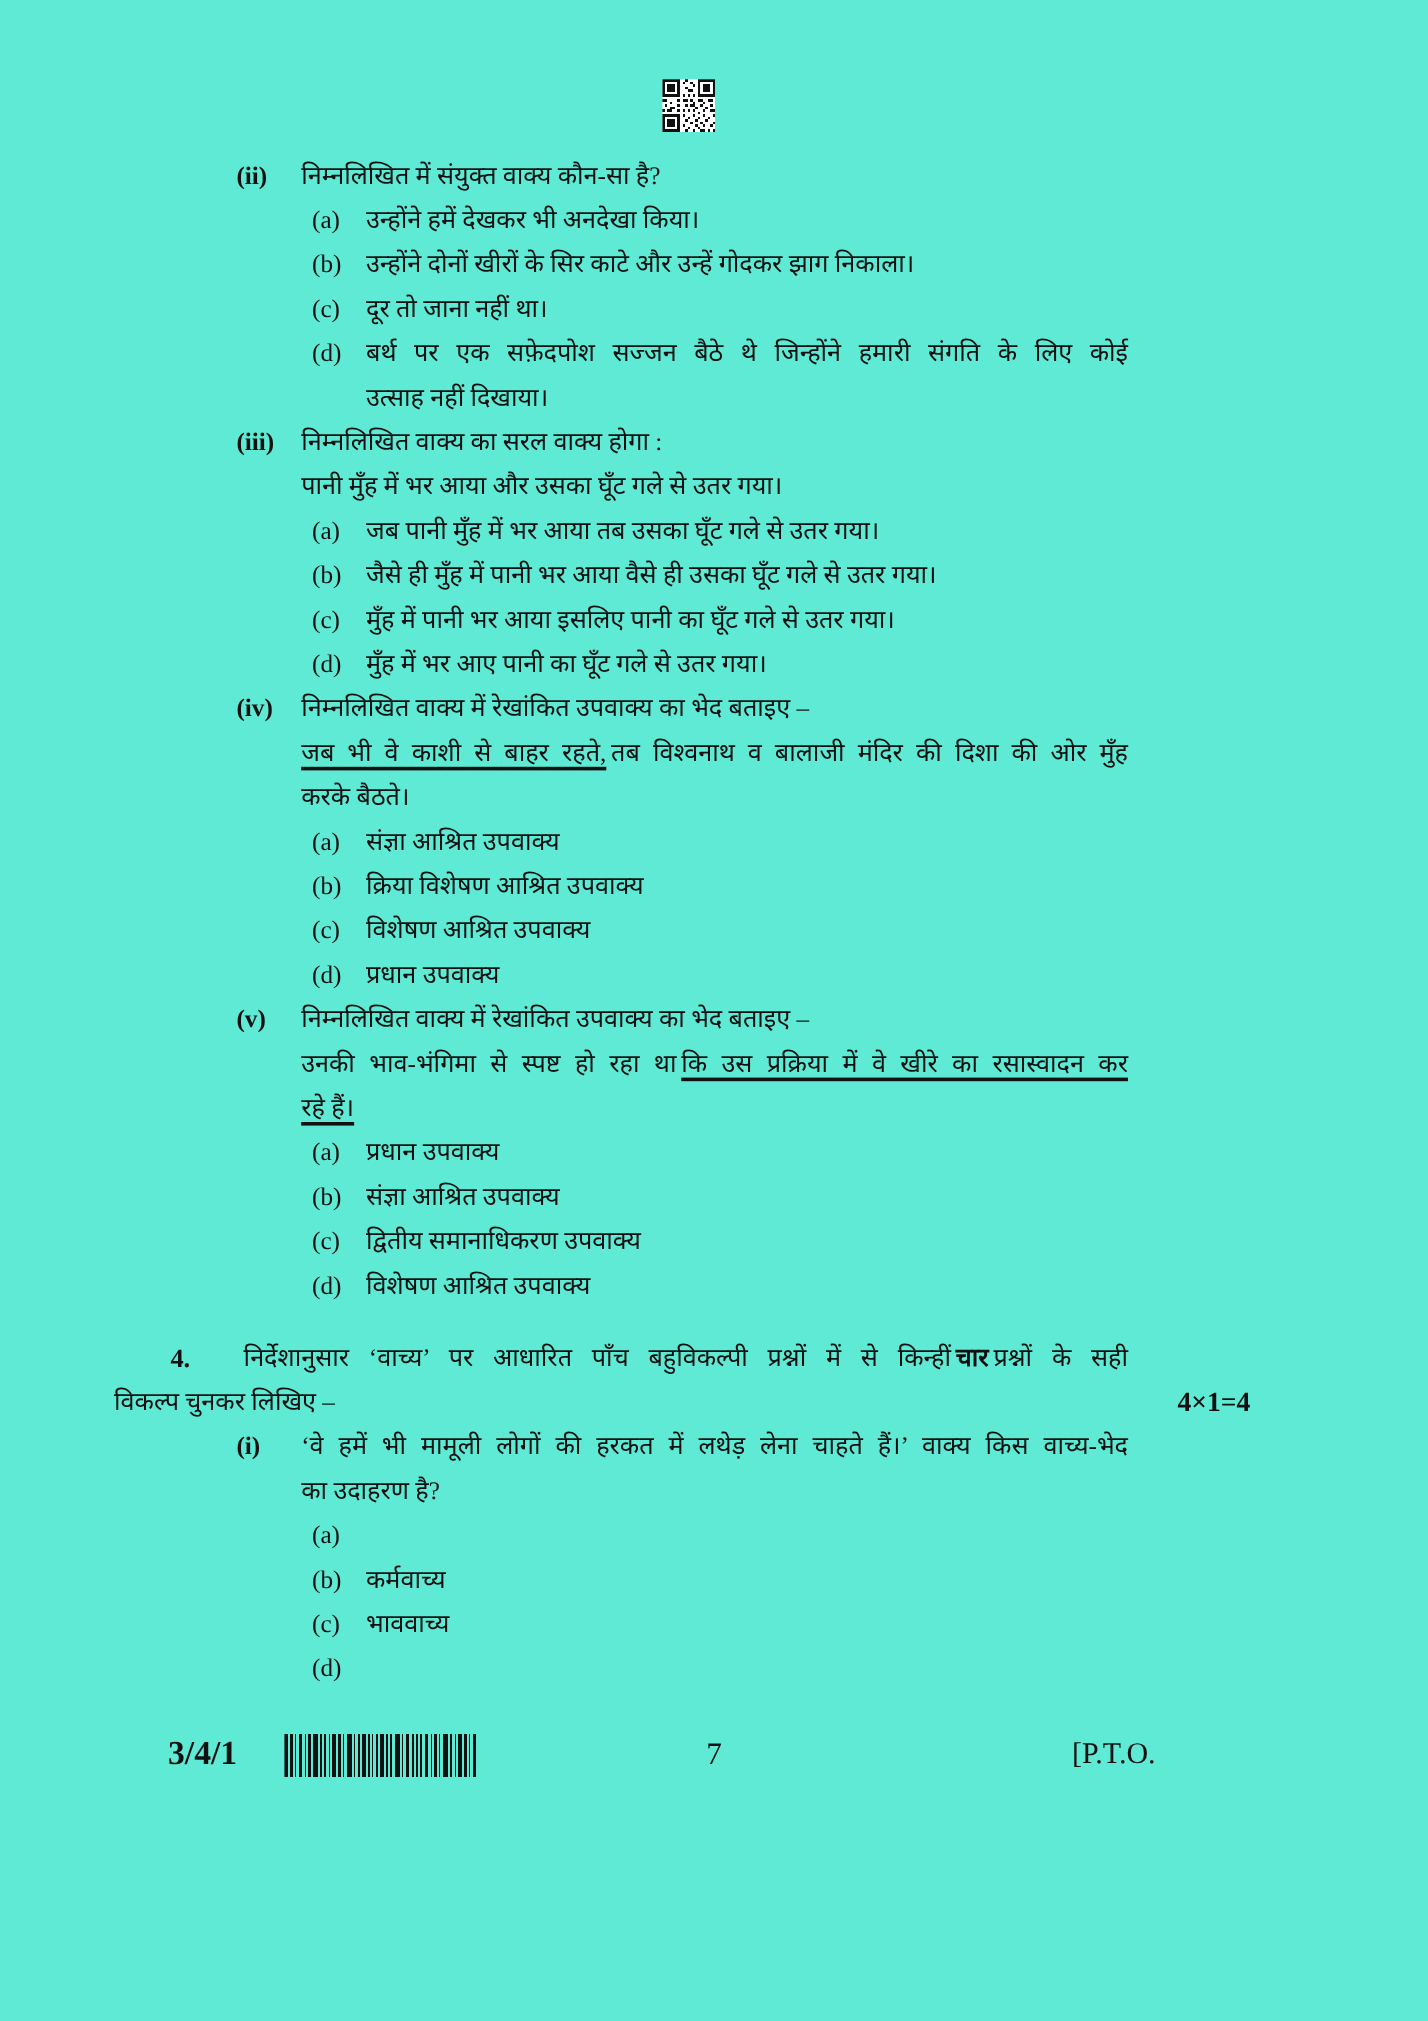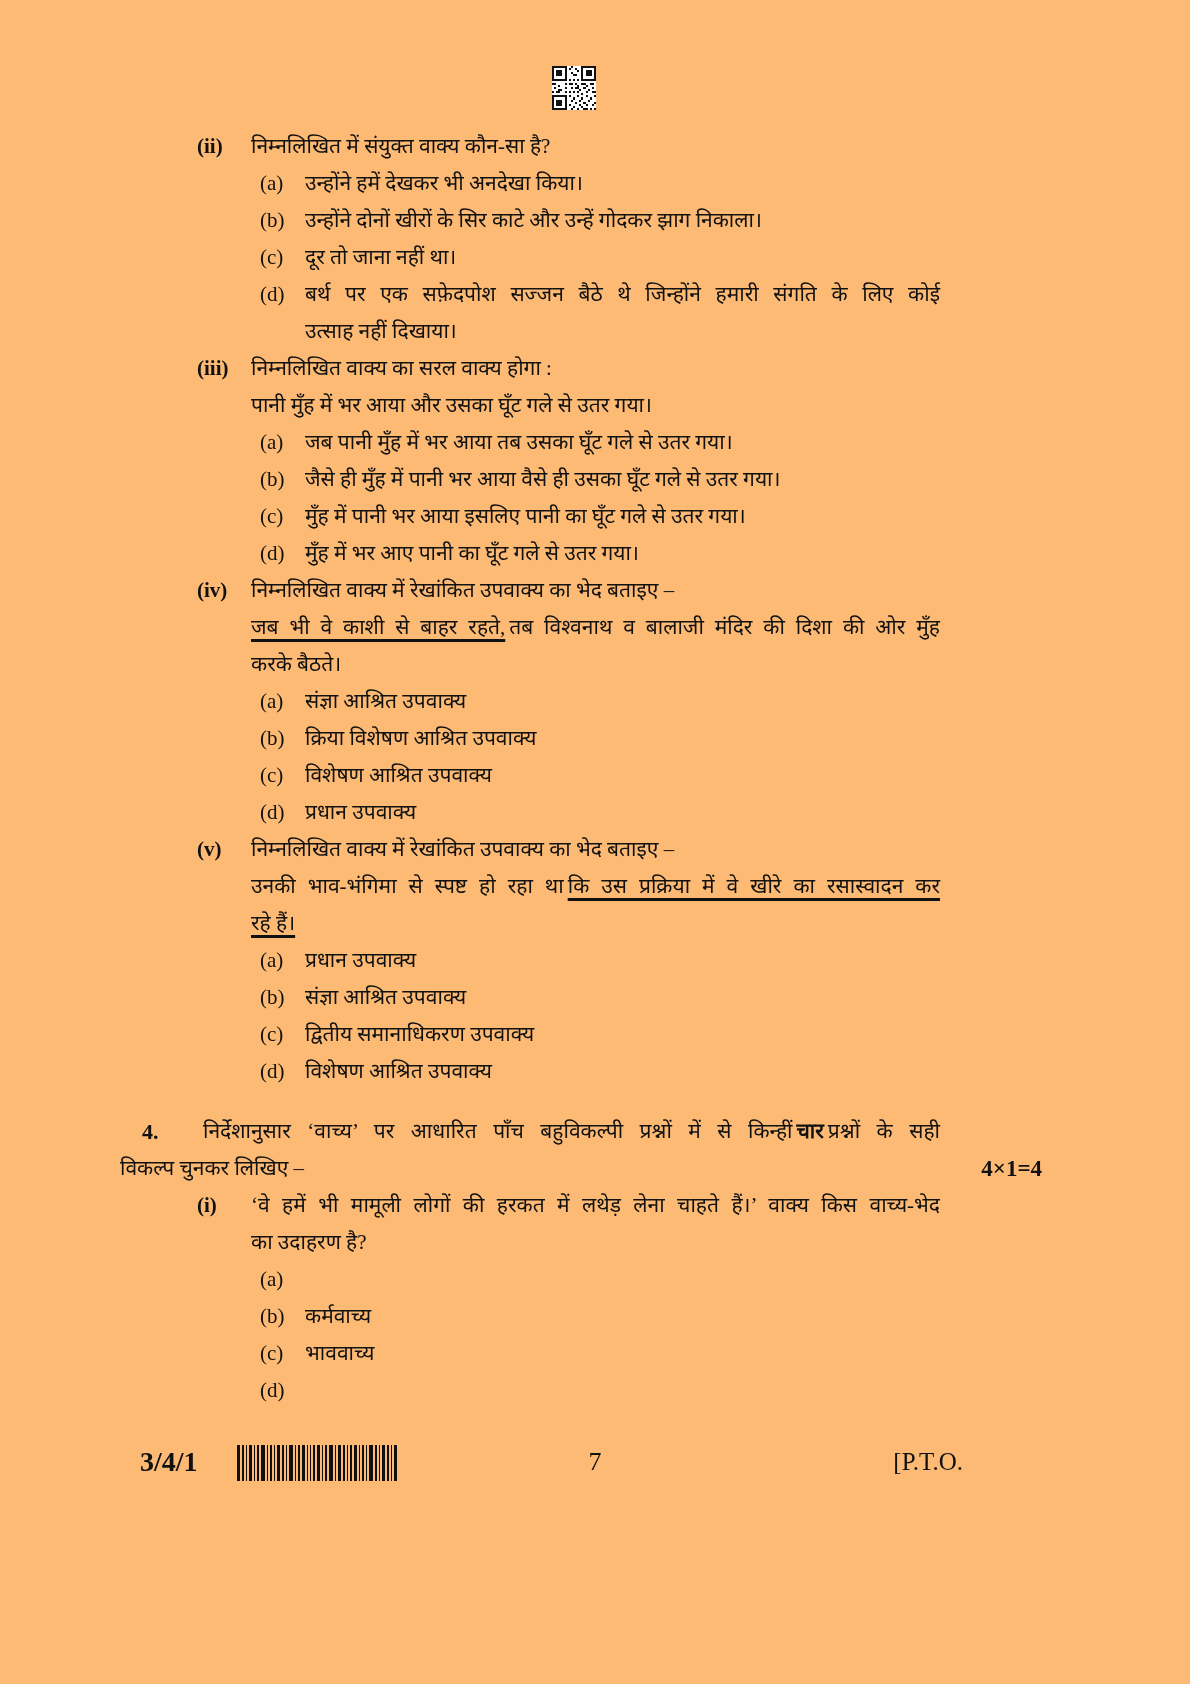--- a/index.html
+++ b/index.html
@@ -1,40 +1,40 @@
 <!DOCTYPE html>
 <html><head>
 <meta charset="utf-8">
 <title>Question Paper Page 7</title>
 <style>
   html,body { margin:0; padding:0; background:#777; }
   .page {
     position:relative;
     width:1190px; height:1684px;
     margin:0 auto;
-    background:#fdba74;
+    background:#5eead4;
     color:#111;
     font-family:"Liberation Serif","DejaVu Serif",serif;
     overflow:hidden;
   }
   .qr { position:absolute; left:552px; top:66px; width:44px; height:44px; }
   .content { position:absolute; left:0; top:128px; right:0; }
   .row { display:flex; height:37px; padding-right:250px; font-size:21px; }
   .row > * { line-height:37px; white-space:nowrap; }
   .fill { flex:1; white-space:normal; overflow:visible; }
   .just .fill { text-align:justify; text-align-last:justify; }
   .rq  { padding-left:197px; }            
   .qlab{ width:54px; flex:none; font-weight:bold; }
   .ro  { padding-left:260px; }            
   .let { width:45px; flex:none; }
   .rs  { padding-left:251px;font-family:Liberation Serif, serif; }            
   .rc2 { padding-left:305px; }            
   .r4  { padding-left:142px; }            
   .q4num { width:61px; flex:none; font-weight:bold; font-size:22px; }
-  .r4l2{ padding-left:120px; position:relative; }
+  .r4l2{ padding-left:95px; position:relative; }
   .ul  { text-decoration:underline; text-decoration-thickness:2.5px; text-underline-offset:5px; }
   .gap { margin-left:4px; }
   .marks { position:absolute; right:148px; top:0; line-height:37px;
            font-weight:bold; font-size:23px; }
   .spacer { height:23px; }
   b { font-weight:bold; }
   .footer { position:absolute; left:0; top:1438px; width:1098px; height:48px; }
   .fcode { position:absolute; left:140px; top:6px; font-weight:bold; font-size:28px; line-height:36px; }
   .barcode { position:absolute; left:237px; top:6px; }
   .fpage { position:absolute; left:0; width:1190px; text-align:center; top:8px; font-size:26px; line-height:32px; }

